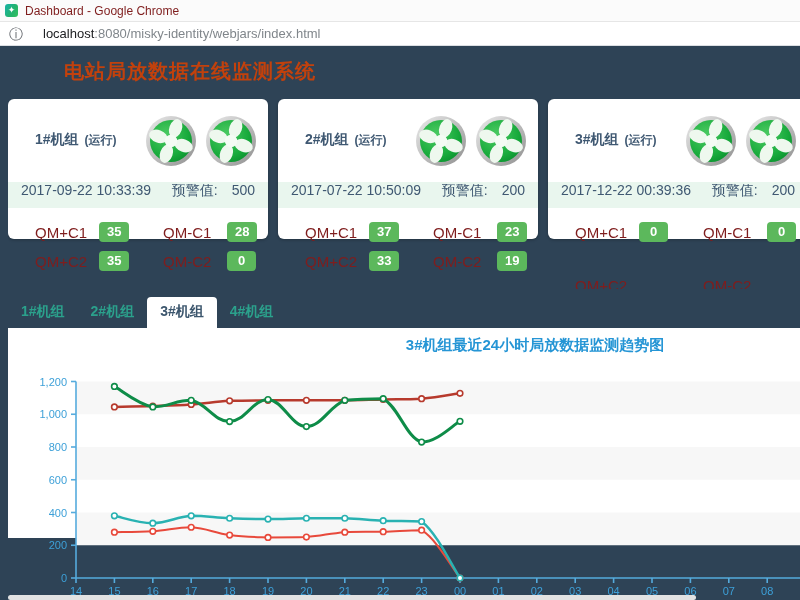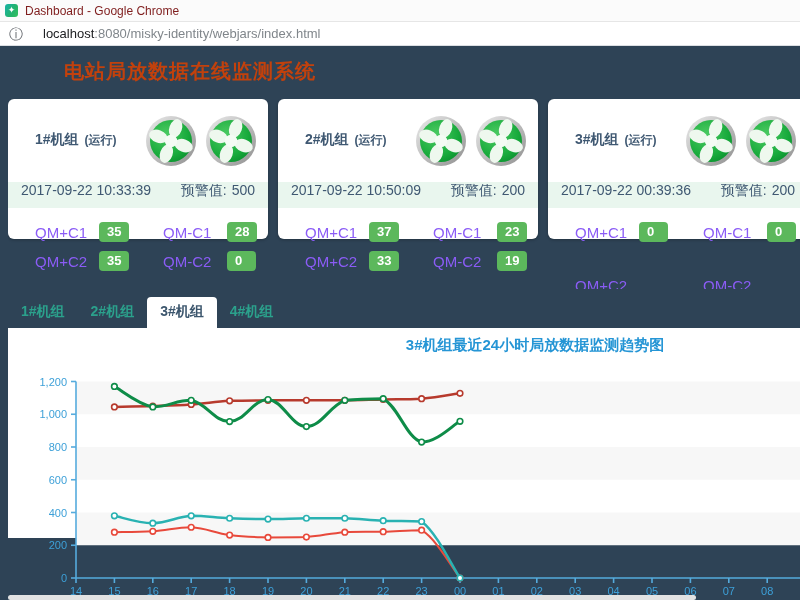--- a/index.html
+++ b/index.html
@@ -52,29 +52,29 @@
   .unit-status{font-size:12px;margin-left:2px;}
   .fan{position:absolute;top:16px;width:52px;height:52px;}
   .fan.fan1{right:71px;}
   .fan.fan2{right:11px;}
   .fan svg{width:52px;height:52px;display:block;}
   .card-strip{
     height:26px;background:#e9f6ee;display:flex;
     justify-content:space-between;padding:0 13px;
     color:#3f5872;font-size:14px;
   }
-  .warn-value{margin-left:5px;}
+  .warn-value{margin-left:14px;}
   .card-metrics{
     padding:14px 0 0 27px;
     display:grid;grid-template-columns:118px auto;column-gap:10px;row-gap:9px;
   }
   .metric{display:flex;align-items:center;}
-  .m-label{color:#8b5cf6;font-size:15px;width:62px;flex:0 0 auto;}
+  .m-label{color:#7f1d1d;font-size:15px;width:62px;flex:0 0 auto;}
   .badge{
-    display:inline-block;min-width:13px;text-align:left;
+    display:inline-block;min-width:13px;text-align:center;
     padding:2px 8px;border-radius:4px;margin-left:2px;
     color:#fff;font-size:13px;font-weight:bold;line-height:16px;
   }
   .badge.ok{background:#5cb85c;}
   .badge.alarm{background:#d9534f;margin-top:48px;}
   
   .tabs-row{
     position:absolute;left:8px;top:298px;height:30px;
     display:flex;align-items:flex-end;
   }
@@ -216,21 +216,21 @@
               <ellipse cx="26" cy="12.5" rx="6.3" ry="9.5" transform="rotate(20 26 26)"></ellipse>
               <ellipse cx="26" cy="12.5" rx="6.3" ry="9.5" transform="rotate(110 26 26)"></ellipse>
               <ellipse cx="26" cy="12.5" rx="6.3" ry="9.5" transform="rotate(200 26 26)"></ellipse>
               <ellipse cx="26" cy="12.5" rx="6.3" ry="9.5" transform="rotate(290 26 26)"></ellipse>
             </g>
             <circle cx="26" cy="26" r="6.2" fill="#f4fbf4"></circle>
           </svg>
         </div>
     </div>
     <div class="card-strip">
-      <span>2017-09-22 10:50:09</span>
+      <span>2017-07-22 10:50:09</span>
       <span><span>预警值:</span><span class="warn-value">200</span></span>
     </div>
     <div class="card-metrics">
       <div class="metric">
           <span class="m-label">QM+C1</span>
           <span class="badge ok">37</span>
         </div>
       <div class="metric">
           <span class="m-label">QM-C1</span>
           <span class="badge ok">23</span>
@@ -273,21 +273,21 @@
               <ellipse cx="26" cy="12.5" rx="6.3" ry="9.5" transform="rotate(20 26 26)"></ellipse>
               <ellipse cx="26" cy="12.5" rx="6.3" ry="9.5" transform="rotate(110 26 26)"></ellipse>
               <ellipse cx="26" cy="12.5" rx="6.3" ry="9.5" transform="rotate(200 26 26)"></ellipse>
               <ellipse cx="26" cy="12.5" rx="6.3" ry="9.5" transform="rotate(290 26 26)"></ellipse>
             </g>
             <circle cx="26" cy="26" r="6.2" fill="#f4fbf4"></circle>
           </svg>
         </div>
     </div>
     <div class="card-strip">
-      <span>2017-09-22 00:39:36</span>
+      <span>2017-12-22 00:39:36</span>
       <span><span>预警值:</span><span class="warn-value">200</span></span>
     </div>
     <div class="card-metrics">
       <div class="metric">
           <span class="m-label">QM+C1</span>
           <span class="badge ok">0</span>
         </div>
       <div class="metric">
           <span class="m-label">QM-C1</span>
           <span class="badge ok">0</span>

